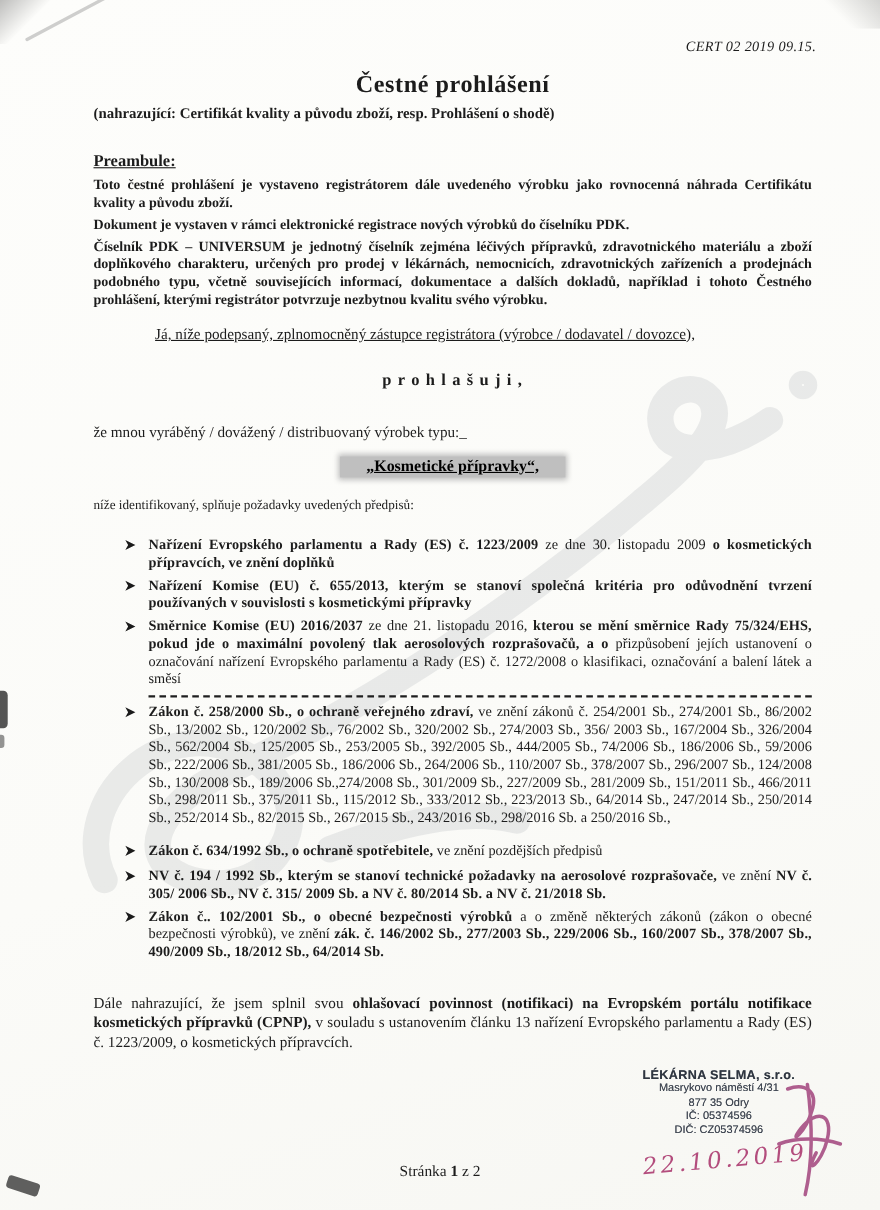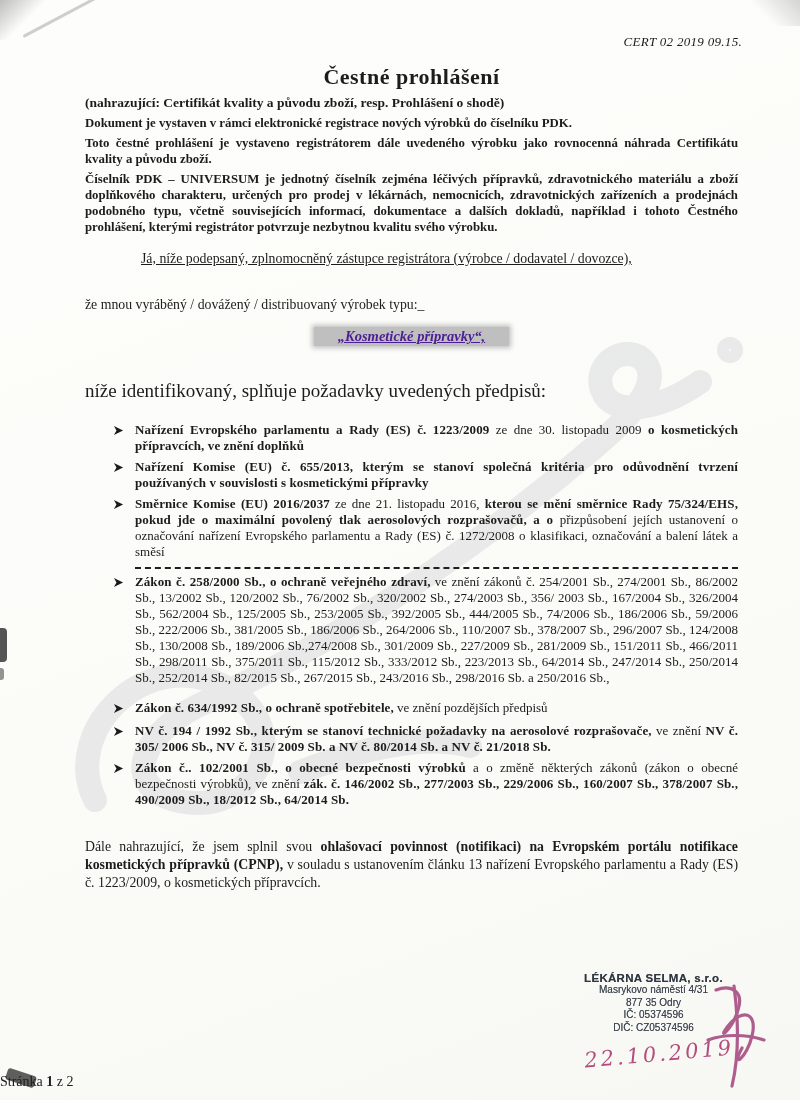--- a/index.html
+++ b/index.html
@@ -20,23 +20,23 @@
   .preamble p { margin-top:4px; font-size:12.8px; font-weight:bold; line-height:16px; text-align:justify; }
 
   .intro { margin-top:16px; padding-left:56px; font-size:13.8px;text-decoration:underline; }
 
   .declare-verb { margin-top:26px; text-align:center; font-size:15px; font-weight:bold; letter-spacing:1px; }
 
   .product-line { margin-top:30px; font-size:13.8px; }
   .product-type-wrap { margin-top:14px; text-align:center; }
   .product-type {
     display:inline-block; font-size:14.5px; font-weight:bold; text-decoration:underline;
-    background:#bfbfbf; box-shadow:0 0 5px 2px #bfbfbf; padding:1px 24px; color:#4c1d95;font-style:italic;
+    background:#bfbfbf; box-shadow:0 0 5px 2px #bfbfbf; padding:1px 24px; color:#000000;
   }
-  .follow-line { margin-top:34px; font-size:19px; }
+  .follow-line { margin-top:18px; font-size:12px; }
 
   .reg-list { margin-top:20px; padding-left:28px; }
   .reg-item { display:flex; margin-top:5px; font-size:13px; line-height:16px; }
   .reg-item.gap-before { margin-top:14px; }
   .reg-bullet { flex:0 0 14px; width:14px; padding-top:2px; }
   .reg-text { flex:1; text-align:justify; padding-left:8px; }
   .reg-text b { letter-spacing:.1px; }
   .reg-divider { border-top:2.5px dashed #1f1f1f; margin:7px 0 1px 22px; height:0; }
 
   .closing { margin-top:30px; font-size:13.8px; line-height:18px; text-align:justify; }
@@ -50,21 +50,21 @@
   .stamp .line { font-size:10px; line-height:12.5px; }
 
   .signature-svg { position:absolute; right:26px; top:982px; }
 
   .hand-date {
     position:absolute; right:66px; top:1042px; font-size:21px; font-style:italic;
     color:#b34d7d; letter-spacing:3px; transform:rotate(-5deg);
     font-family:"DejaVu Serif", serif;
   }
 
-  .footer { position:absolute; left:0; right:0; bottom:10px; text-align:left; font-size:14px;font-family:Liberation Serif, serif; }
+  .footer { position:absolute; left:0; right:0; bottom:26px; text-align:center; font-size:14px;font-family:Liberation Serif, serif; }
 
   .watermark { position:absolute; left:0; top:0; pointer-events:none; }
 
   .smudge { position:absolute; background:#2b2b2b; }
   .smudge-tl-line { left:18px; top:14px; width:90px; height:3px; transform:rotate(-28deg); opacity:.22; border-radius:2px; }
   .smudge-tl-corner { left:0; top:0; width:46px; height:40px; background:linear-gradient(135deg, rgba(0,0,0,.25), transparent 55%); }
   .smudge-left-blob { left:0; top:628px; width:7px; height:34px; opacity:.8; border-radius:0 4px 4px 0; }
   .smudge-left-blob2 { left:0; top:668px; width:4px; height:12px; opacity:.5; border-radius:0 3px 3px 0; }
   .smudge-bl-mark { left:6px; bottom:16px; width:30px; height:12px; transform:rotate(18deg); opacity:.75; border-radius:3px; }
   .smudge-tr-shade { right:0; top:0; width:60px; height:26px; background:linear-gradient(225deg, rgba(0,0,0,.16), transparent 60%); }
@@ -89,27 +89,29 @@
   <div class="smudge smudge-left-blob2"></div>
   <div class="smudge smudge-bl-mark"></div>
   <div class="smudge smudge-tr-shade"></div>
 
   <div class="doc-ref">CERT 02 2019 09.15.</div>
 
   <div class="content">
     <h1 class="title">Čestné prohlášení</h1>
     <div class="subtitle">(nahrazující: Certifikát kvality a původu zboží, resp. Prohlášení o shodě)</div>
 
+    <div class="preamble-heading">Preambule:</div>
     <div class="preamble">
+      <p>Toto čestné prohlášení je vystaveno registrátorem dále uvedeného výrobku jako rovnocenná náhrada Certifikátu kvality a původu zboží.</p>
       <p>Dokument je vystaven v rámci elektronické registrace nových výrobků do číselníku PDK.</p>
-      <p>Toto čestné prohlášení je vystaveno registrátorem dále uvedeného výrobku jako rovnocenná náhrada Certifikátu kvality a původu zboží.</p>
       <p>Číselník PDK – UNIVERSUM je jednotný číselník zejména léčivých přípravků, zdravotnického materiálu a zboží doplňkového charakteru, určených pro prodej v lékárnách, nemocnicích, zdravotnických zařízeních a prodejnách podobného typu, včetně souvisejících informací, dokumentace a dalších dokladů, například i tohoto Čestného prohlášení, kterými registrátor potvrzuje nezbytnou kvalitu svého výrobku.</p>
     </div>
 
     <div class="intro">Já, níže podepsaný, zplnomocněný zástupce registrátora (výrobce / dodavatel / dovozce),</div>
+    <div class="declare-verb">p r o h l a š u j i ,</div>
     <div class="product-line">že mnou vyráběný / dovážený  / distribuovaný výrobek typu:_</div>
     <div class="product-type-wrap">
       <span class="product-type">„Kosmetické přípravky“,</span>
     </div>
     <div class="follow-line">níže identifikovaný, splňuje požadavky uvedených předpisů:</div>
 
     <div class="reg-list">
         <div class="reg-item">
           <span class="reg-bullet"><svg width="11" height="11" viewBox="0 0 12 12">
               <path d="M1 1 L11 6 L1 11 L3.8 6 Z" fill="#1b1b1b"></path>

